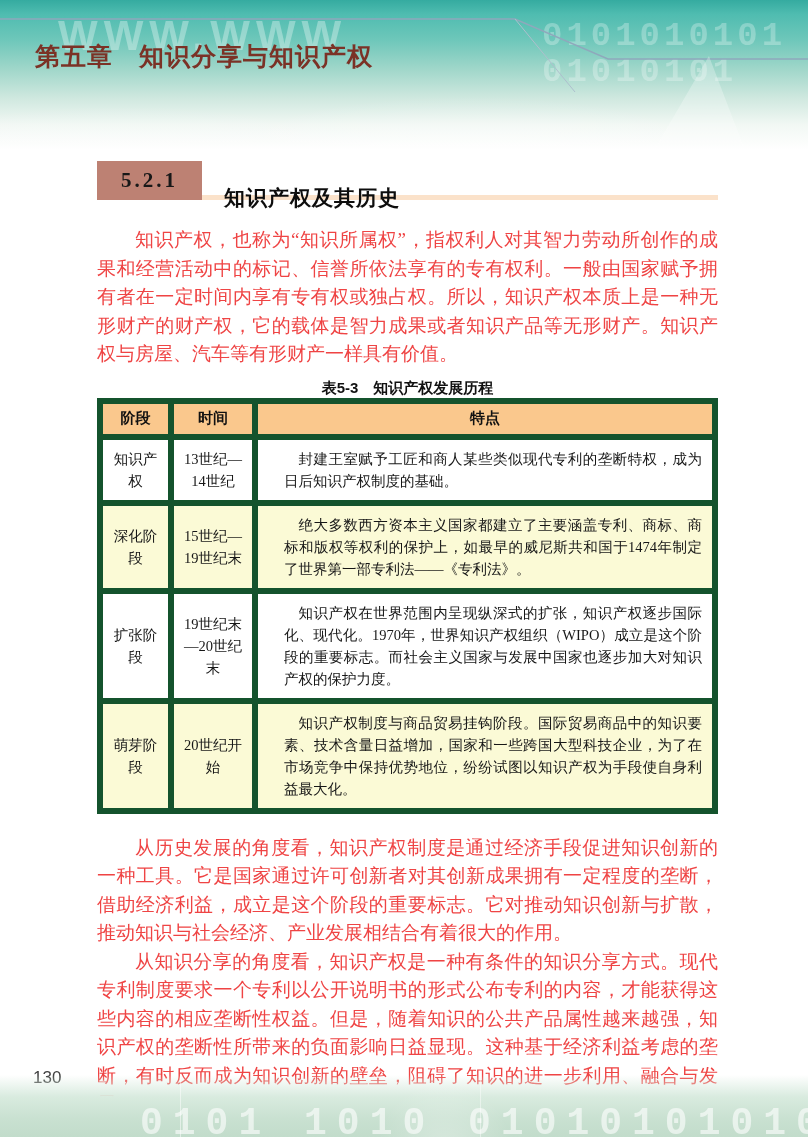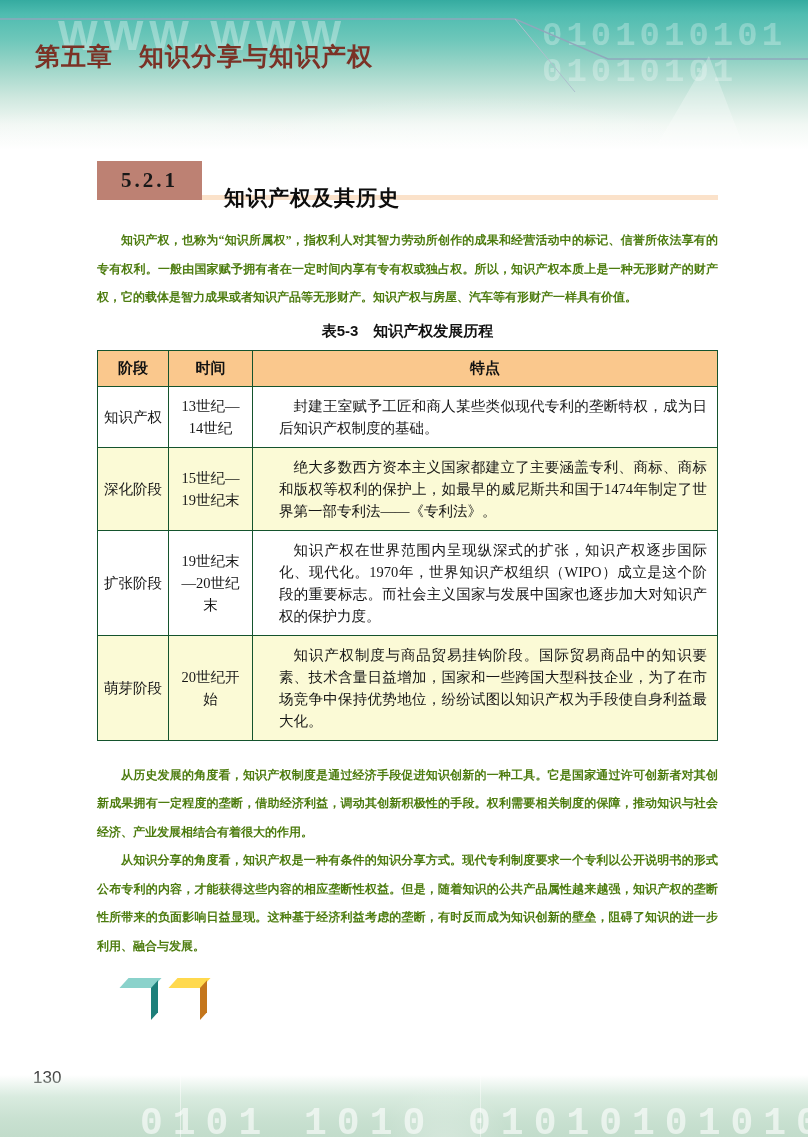--- a/index.html
+++ b/index.html
@@ -50,31 +50,31 @@
     font-size:21px; letter-spacing:3px; color:#181818;
   }
   .sec-title {
     flex:1; background:#fbe2ca; padding-left:22px;
     display:flex; align-items:center;
     font-family:"Liberation Sans", sans-serif; font-weight:bold;
     font-size:21px; color:#0d0d0d; letter-spacing:1px;margin-top:34px;
   }
 
   .body-para {
-    font-size:12px; line-height:28.5px; text-align:justify;
-    text-indent:2em; color:#4d7c0f;font-weight:bold;
+    font-size:19px; line-height:28.5px; text-align:justify;
+    text-indent:2em; color:#ef4444;
   }
 
   .table-caption {
-    margin-top:10px; margin-bottom:9px; text-align:center;
+    margin-top:10px; text-align:center;
     font-family:"Liberation Sans", sans-serif; font-weight:bold;
     font-size:15px; color:#111;
   }
   table.ip-table { width:100%; border-collapse:collapse; }
-  .ip-table th, .ip-table td { border:1px solid #14532d; }
+  .ip-table th, .ip-table td { border:6px solid #14532d; }
   .ip-table th {
     background:#fac88d; height:36px;
     font-family:"Liberation Sans", sans-serif; font-weight:bold;
     font-size:15px; color:#111; text-align:center;
   }
   .ip-table td { font-size:14.5px; line-height:22px; color:#161616; }
   .ip-table td.c-stage, .ip-table td.c-time {
     text-align:center; vertical-align:middle; padding:4px 6px;
   }
   .ip-table td.c-feature { padding:8px 10px 8px 26px; text-indent:1em; text-align:justify; }
@@ -179,21 +179,21 @@
           <td class="c-feature">知识产权在世界范围内呈现纵深式的扩张，知识产权逐步国际化、现代化。1970年，世界知识产权组织（WIPO）成立是这个阶段的重要标志。而社会主义国家与发展中国家也逐步加大对知识产权的保护力度。</td>
         </tr>
         <tr class="alt">
           <td class="c-stage">萌芽阶段</td>
           <td class="c-time">20世纪开始</td>
           <td class="c-feature">知识产权制度与商品贸易挂钩阶段。国际贸易商品中的知识要素、技术含量日益增加，国家和一些跨国大型科技企业，为了在市场竞争中保持优势地位，纷纷试图以知识产权为手段使自身利益最大化。</td>
         </tr>
       </tbody>
     </table>
 
-    <p class="body-para after-table">从历史发展的角度看，知识产权制度是通过经济手段促进知识创新的一种工具。它是国家通过许可创新者对其创新成果拥有一定程度的垄断，借助经济利益，调动其创新积极性的手段。权利需要相关制度的保障，推动知识与社会经济、产业发展相结合有着很大的作用。</p>
+    <p class="body-para after-table">从历史发展的角度看，知识产权制度是通过经济手段促进知识创新的一种工具。它是国家通过许可创新者对其创新成果拥有一定程度的垄断，借助经济利益，成立是这个阶段的重要标志。它对推动知识创新与扩散，推动知识与社会经济、产业发展相结合有着很大的作用。</p>
     <p class="body-para">从知识分享的角度看，知识产权是一种有条件的知识分享方式。现代专利制度要求一个专利以公开说明书的形式公布专利的内容，才能获得这些内容的相应垄断性权益。但是，随着知识的公共产品属性越来越强，知识产权的垄断性所带来的负面影响日益显现。这种基于经济利益考虑的垄断，有时反而成为知识创新的壁垒，阻碍了知识的进一步利用、融合与发展。</p>
 
     <div class="reading-badge">
       <div class="cube cube-teal">
         <span class="cube-top"></span>
         <span class="cube-side"></span>
 
       </div>
       <div class="cube cube-orange">
         <span class="cube-top"></span>

